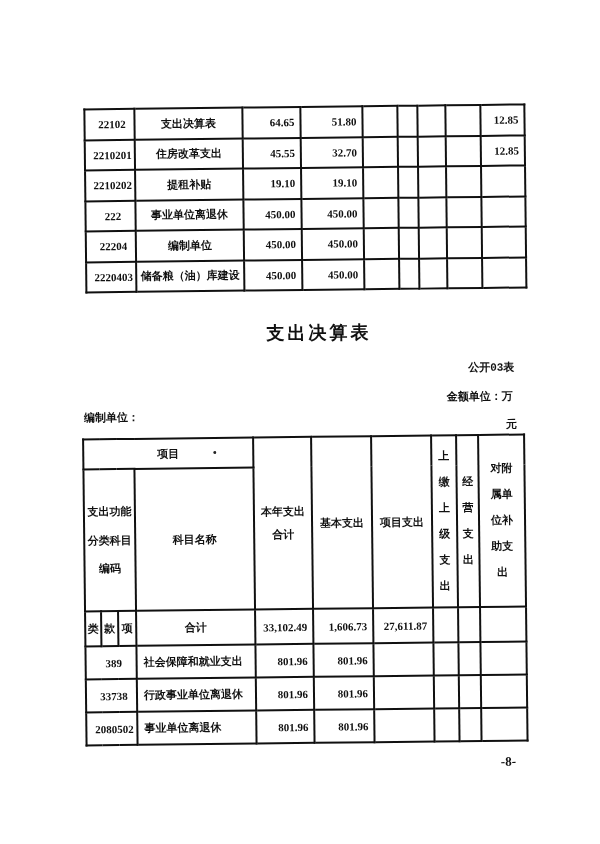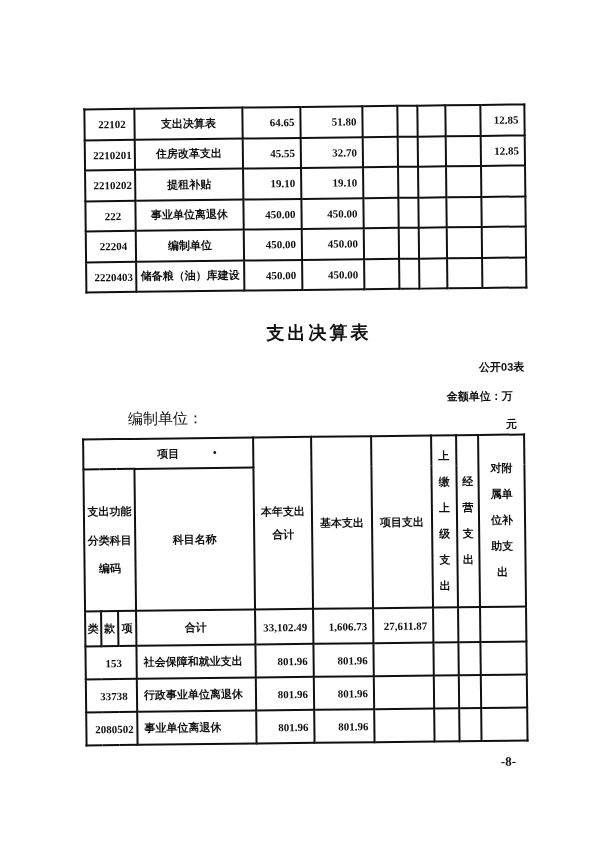--- a/index.html
+++ b/index.html
@@ -32,24 +32,24 @@
   .h-vert{line-height:2.35;}
   .r-sum td{height:33px;}
   .r-data td{height:31px;}
   .sub{text-align:center;}
 
   
   .abs{position:absolute;}
   .title{left:0;top:321px;width:640px;text-align:center;
          font-size:18px;font-weight:700;letter-spacing:3px;}
   .meta{font-size:11px;font-weight:700;}
-  .m1{right:75px;top:362px;}
+  .m1{right:85px;top:362px;font-family:Liberation Mono, monospace;}
   .m2{right:87px;top:391px;margin-left:16px;}
   .m3{right:83px;top:419px;}
-  .compiler{left:84px;top:408px;font-size:15px;font-weight:400;margin-left:44px;}
+  .compiler{left:84px;top:408px;font-size:11px;font-weight:700;}
   .pageno{left:497px;top:756px;font-size:13px;font-weight:700;
           font-family:"Liberation Serif",serif;}
   .speck{left:213px;top:450px;width:3px;height:3px;background:#222;
          border-radius:50%;}
 </style>
 </head>
 <body>
 
 <div class="sheet">
 
@@ -190,21 +190,21 @@
       <td class="sub">项</td>
       <td class="name">合计</td>
       <td class="num">33,102.49</td>
       <td class="num">1,606.73</td>
       <td class="num">27,611.87</td>
       <td class="num"></td>
       <td class="num"></td>
       <td class="num"></td>
     </tr>
     <tr class="r-data">
-      <td class="code" colspan="3">153</td>
+      <td class="code" colspan="3">389</td>
       <td class="name" style="text-align:left;padding-left:6px">社会保障和就业支出</td>
       <td class="num">801.96</td>
       <td class="num">801.96</td>
       <td class="num"></td>
       <td class="num"></td>
       <td class="num"></td>
       <td class="num"></td>
     </tr>
     <tr class="r-data">
       <td class="code" colspan="3">33738</td>

